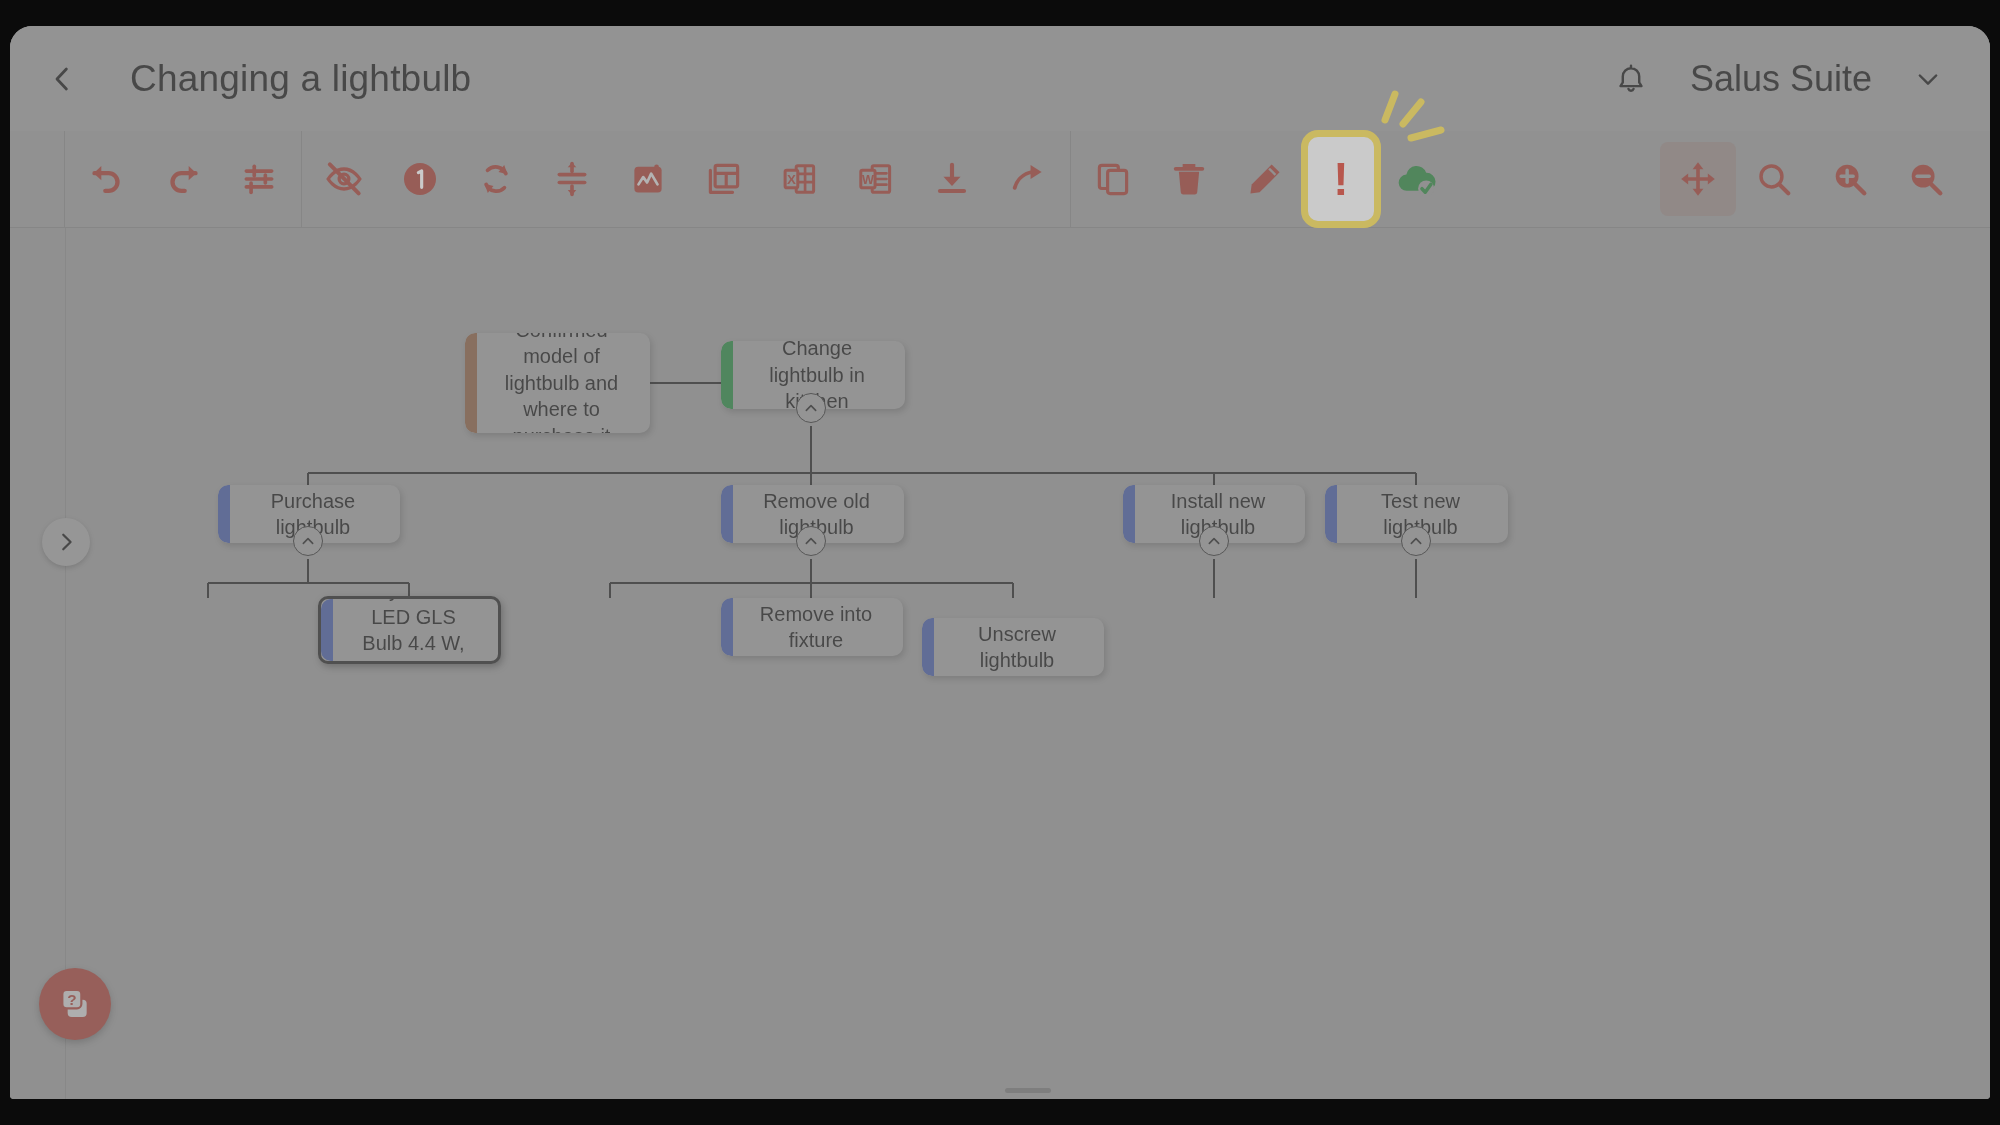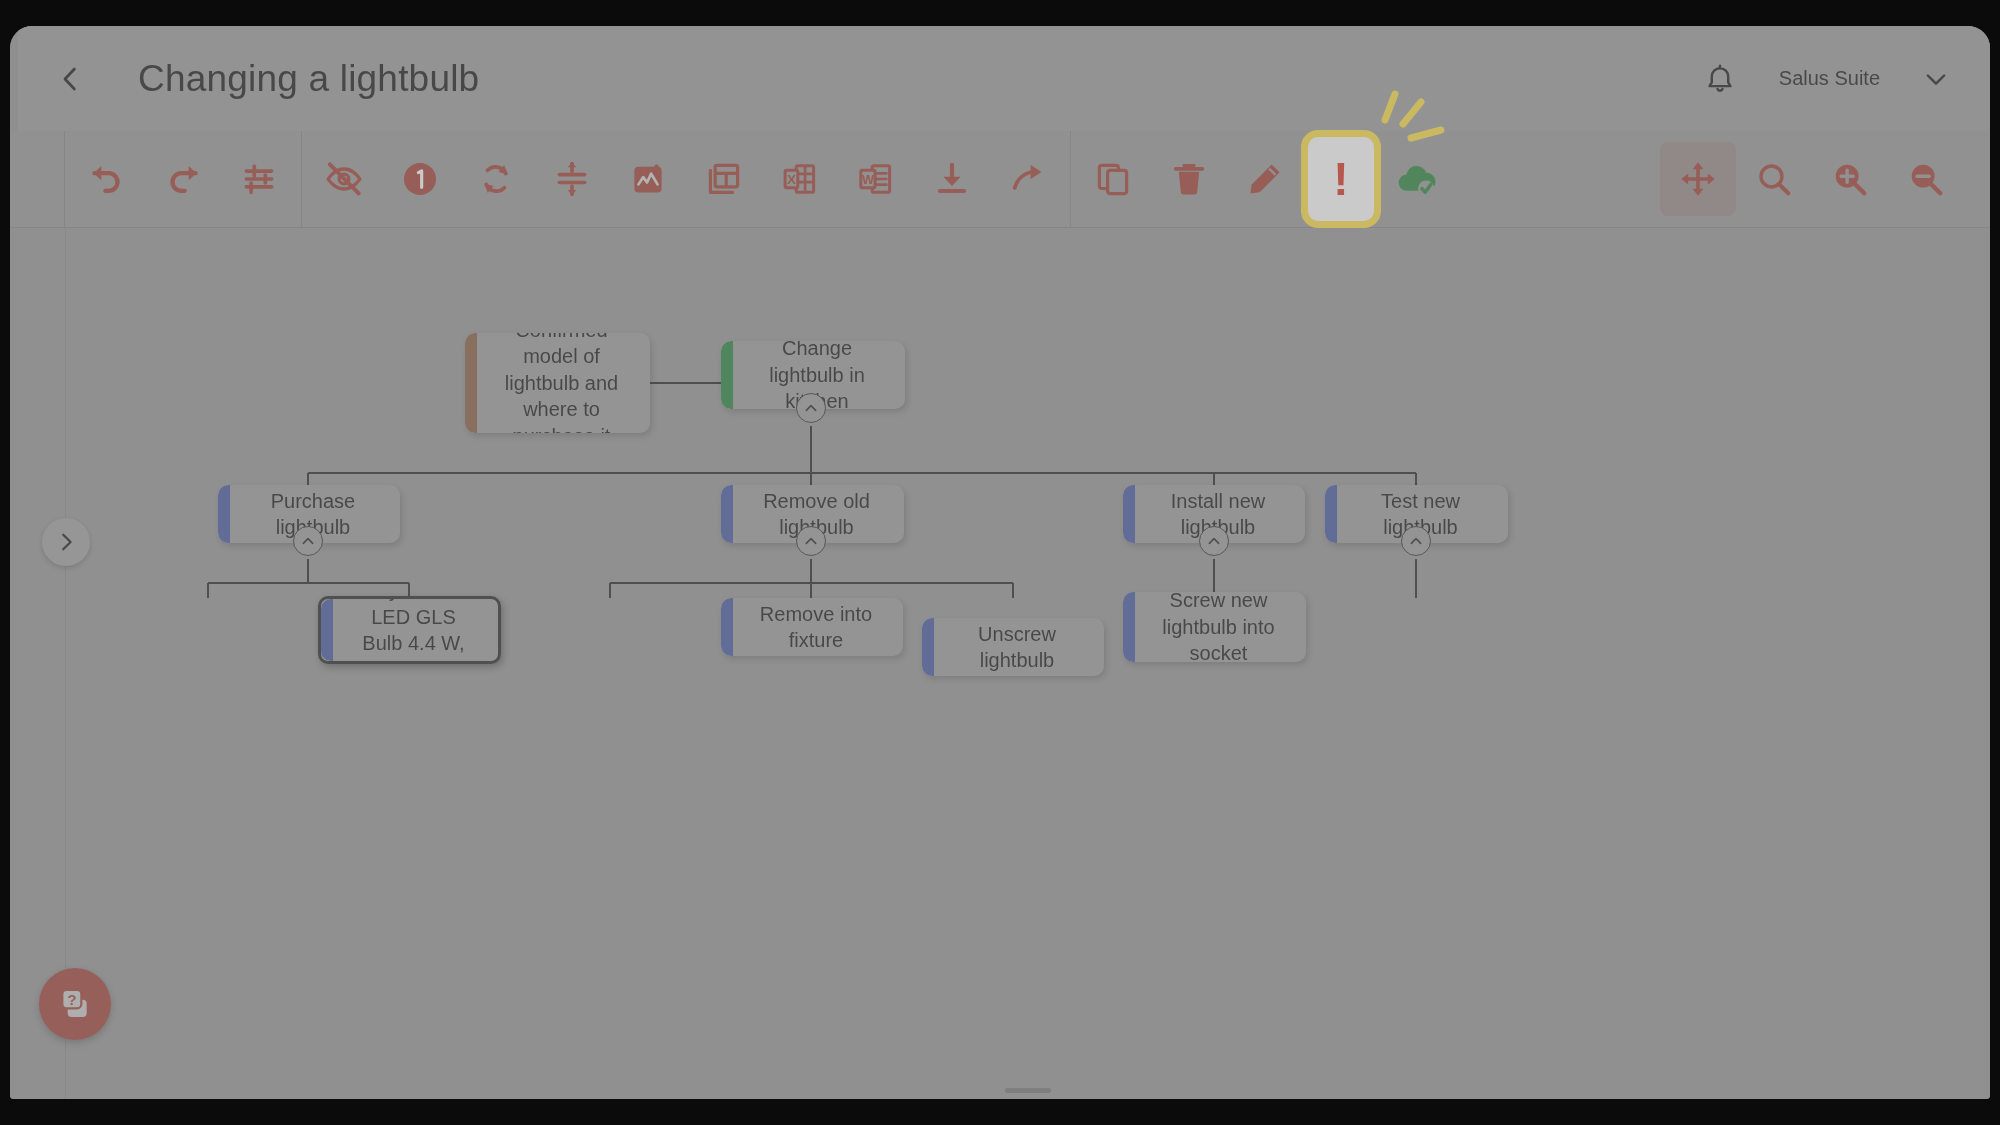--- a/index.html
+++ b/index.html
@@ -28,21 +28,21 @@
   
   #dim {
     position: absolute; inset: 0;
     background: rgba(128,128,128,0.42);
     pointer-events: none;
     z-index: 60;
   }
 
   
   #header {
-    position: absolute; left: 8px; top: 0;
+    position: absolute; left: 0; top: 0;
     width: 1980px; height: 105px;
     background: #a0a0a0;
     display: flex; align-items: center;
     z-index: 5;
   }
   #back-btn {
     width: 56px; height: 56px;
     margin-left: 24px;
     display: flex; align-items: center; justify-content: center;
     cursor: pointer;
@@ -54,21 +54,21 @@
     margin-left: 40px;
     letter-spacing: .2px;
   }
   #header-right {
     margin-left: auto;
     display: flex; align-items: center;
     gap: 34px;
     margin-right: 40px;
   }
   #bell-btn { width: 50px; height: 50px; display:flex; align-items:center; justify-content:center; cursor:pointer;}
-  #account-name { font-size: 20px; color: #1f1f1f; }
+  #account-name { font-size: 36px; color: #1f1f1f; }
   #account-caret { width: 44px; height:44px; display:flex;align-items:center;justify-content:center; cursor:pointer;}
 
   
   #toolbar {
     position: absolute; left: 0; top: 105px;
     width: 1980px; height: 97px;
     background: #9d9d9d;
     border-bottom: 1px solid #8a8a8a;
     display: flex; align-items: center;
     z-index: 5;
@@ -538,24 +538,20 @@
         <div class="node" style="left:711px; top:370px; width:182px; height:58px;">
           <span class="bar" style="background:#4a5fa5;"></span>
           <span class="label">Remove into fixture</span>
         </div>
 
         <div class="node" style="left:912px; top:390px; width:182px; height:58px;">
           <span class="bar" style="background:#4a5fa5;"></span>
           <span class="label">Unscrew lightbulb</span>
         </div>
 
-        <div class="node" style="left:1113px; top:364px; width:183px; height:70px;">
-          <span class="bar" style="background:#4a5fa5;"></span>
-          <span class="label">Screw new lightbulb into socket</span>
-        </div>
 
       </div>
 
       <div id="help-fab">
         <svg width="40" height="40" viewBox="0 0 24 24">
           <rect x="7.6" y="9.4" width="11.4" height="10.4" rx="2.4" fill="#cfcfcf"></rect>
           <rect x="4.4" y="3.6" width="11.4" height="11" rx="2.6" fill="#cfcfcf" stroke="#a8473e" stroke-width="1.3"></rect>
           <text x="10.1" y="12.4" font-size="9.2" font-family="Liberation Sans" font-weight="bold" fill="#a8473e" text-anchor="middle">?</text>
         </svg>
       </div>

